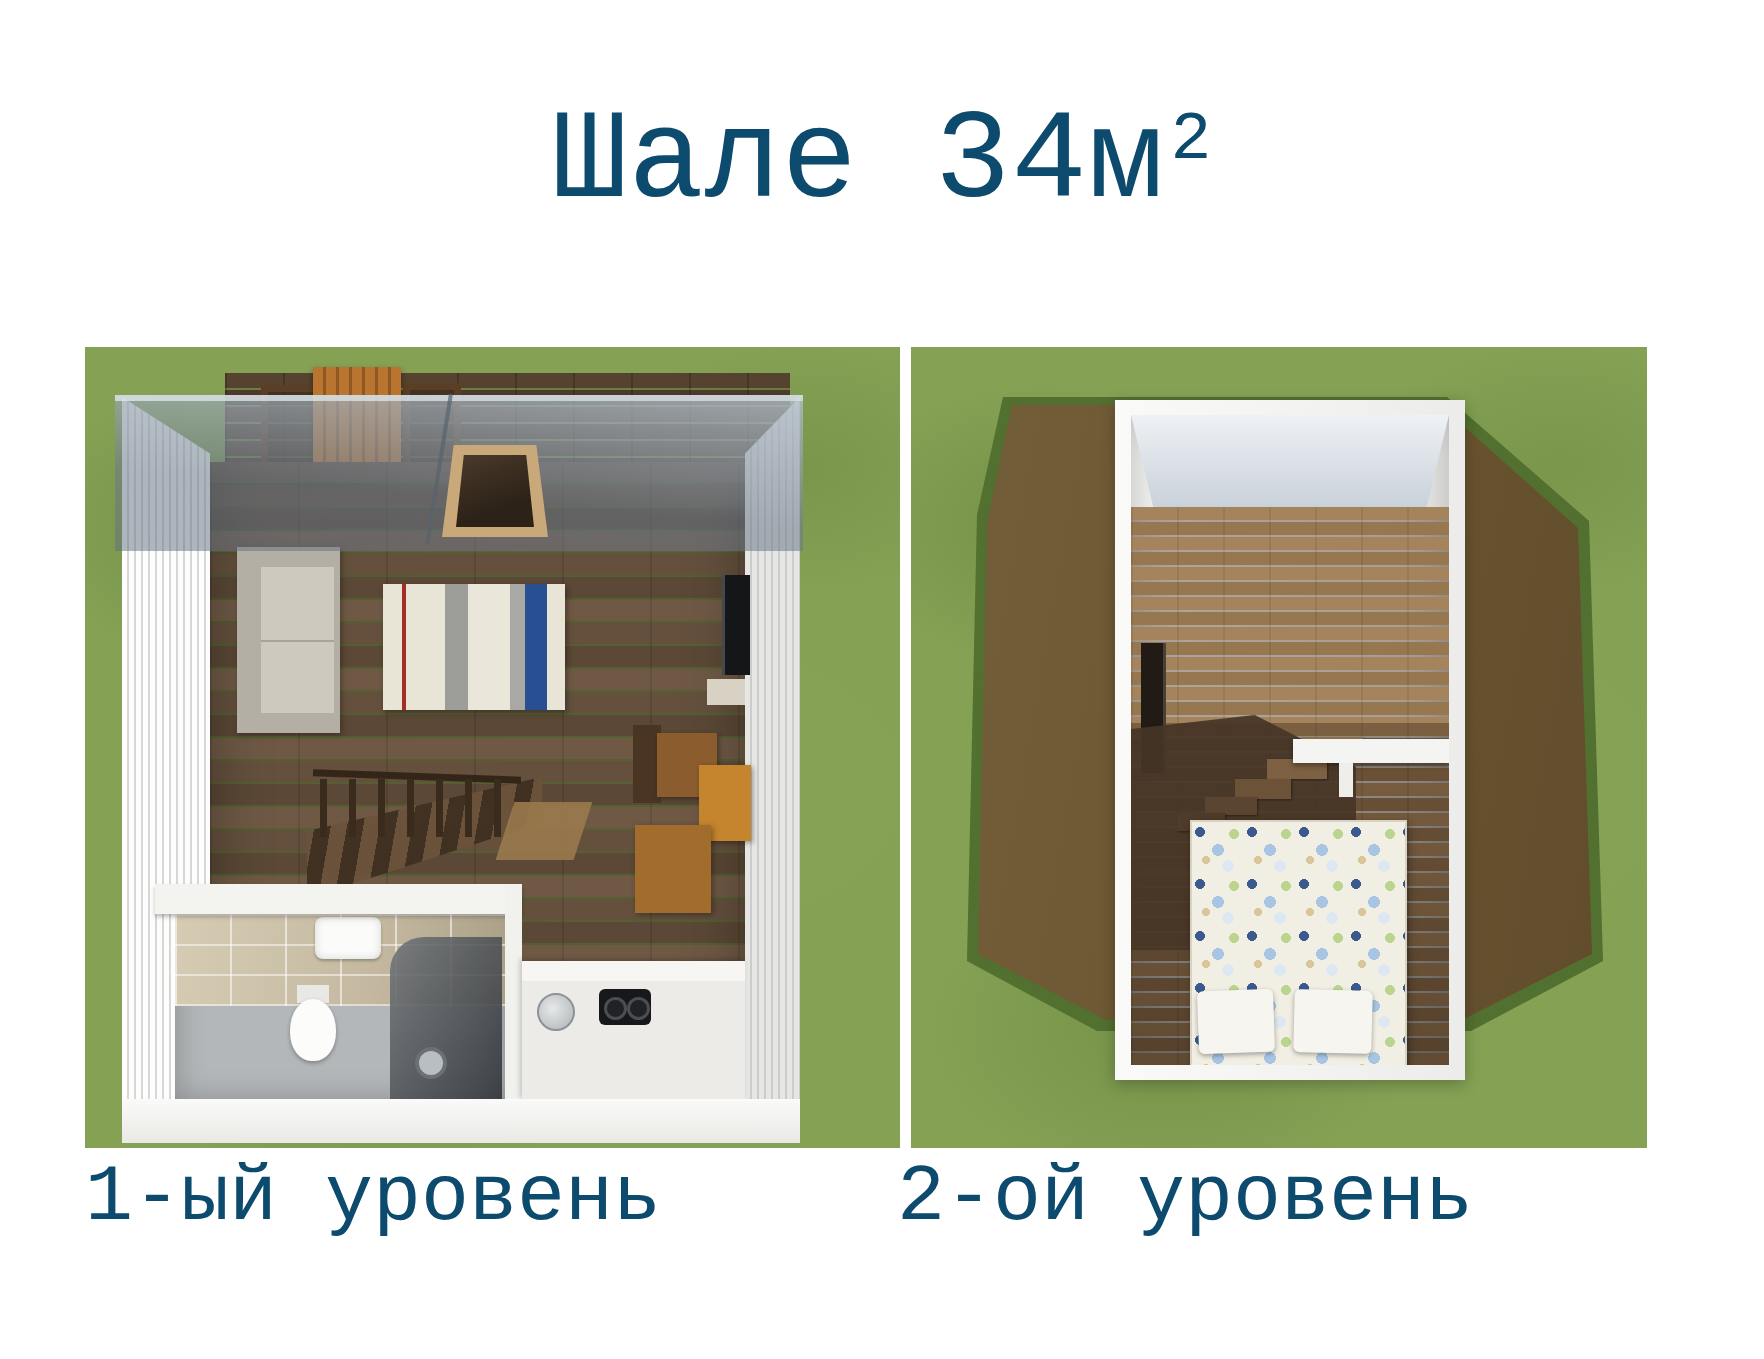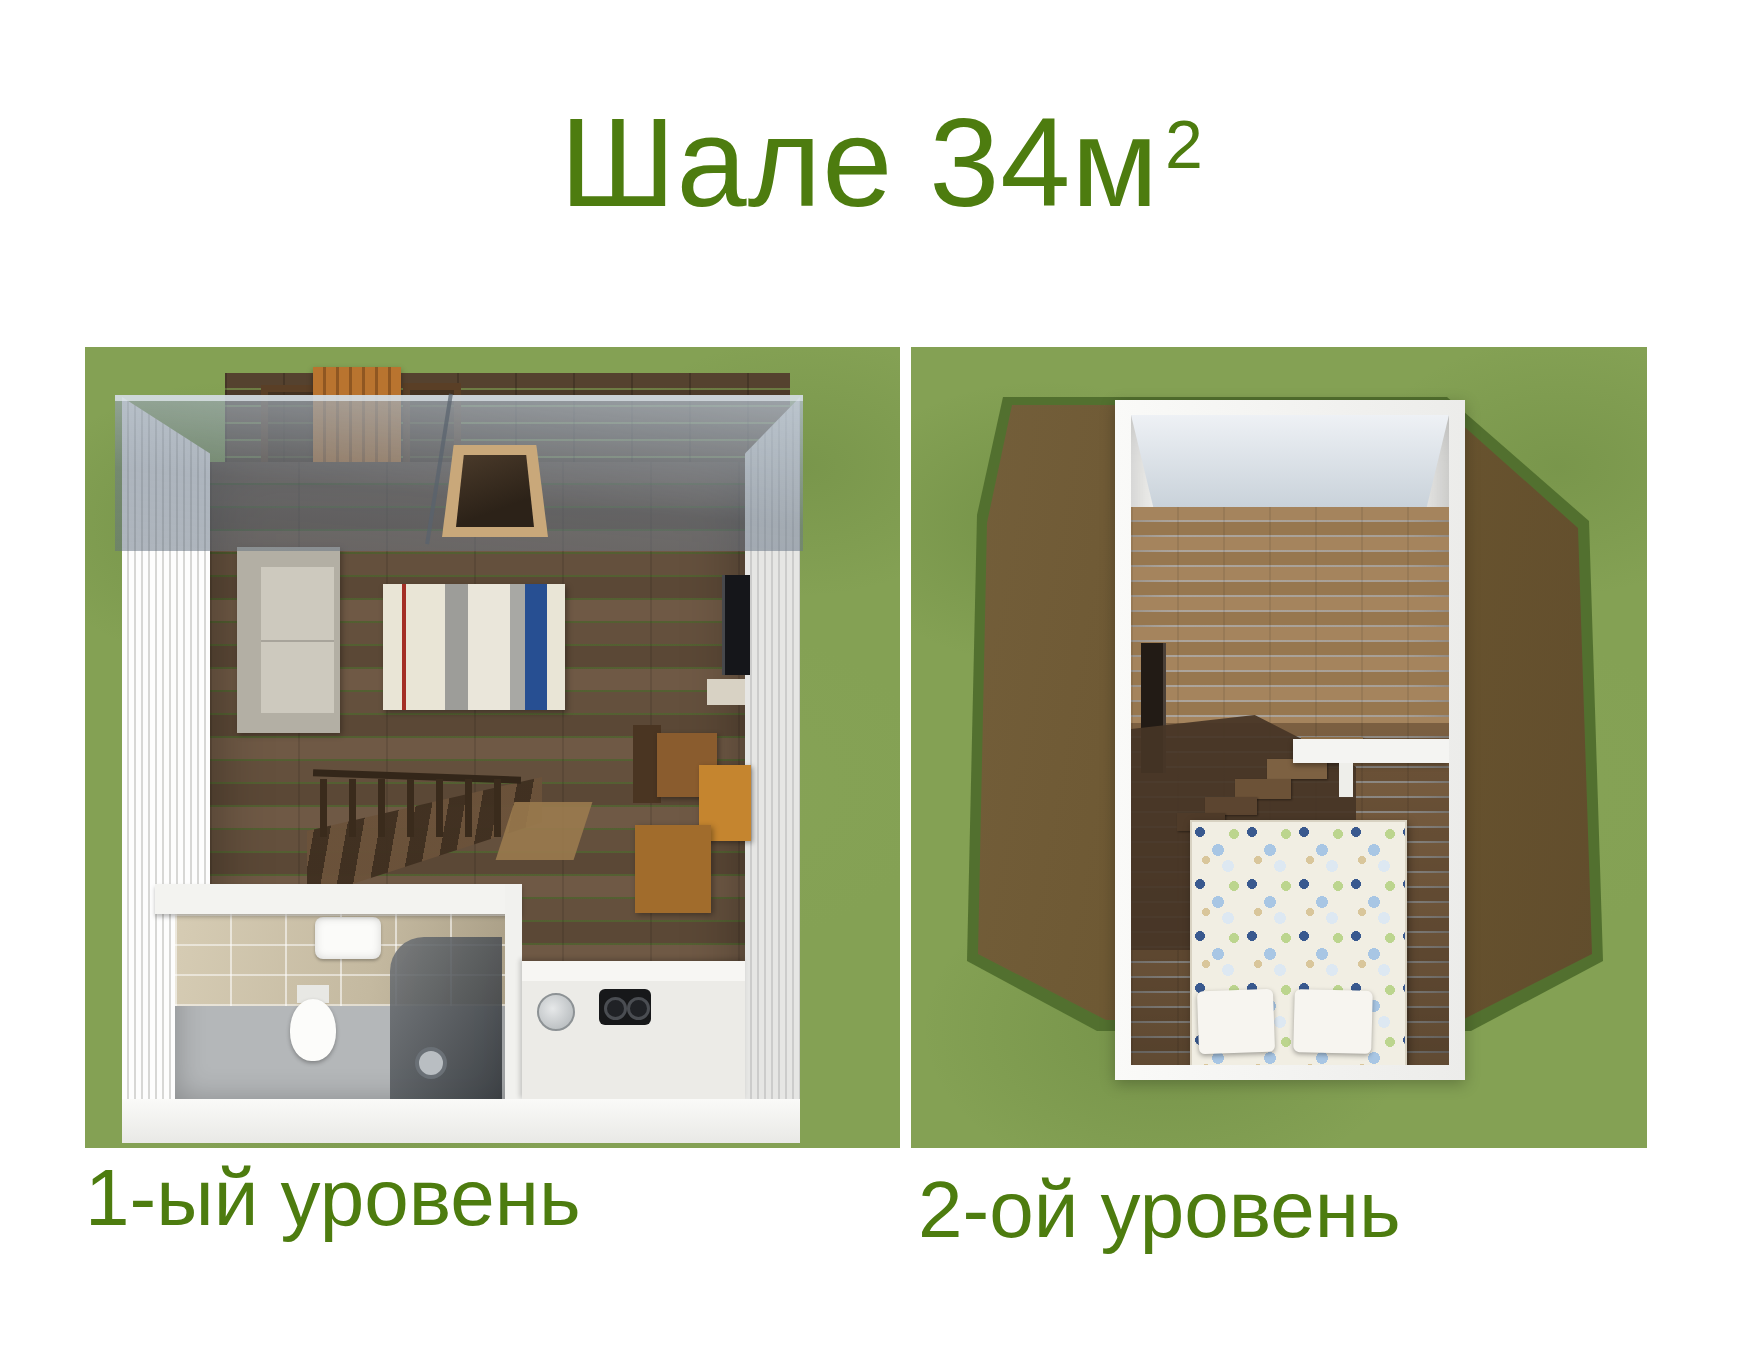--- a/index.html
+++ b/index.html
@@ -1,26 +1,26 @@
 <!DOCTYPE html>
 <html><head>
 <meta charset="utf-8">
 <style>
   html,body{margin:0;padding:0;background:#ffffff;}
   .page{position:relative;width:1764px;height:1359px;background:#fff;overflow:hidden;
-        font-family:Liberation Sans, sans-serif;color:#4d7c0f;}
+        font-family:Liberation Mono, monospace;color:#0c4a6e;}
   .abs{position:absolute;}
 
   
   .title{position:absolute;top:100px;left:0;width:100%;text-align:center;
          font-size:126px;line-height:1;font-weight:400;letter-spacing:1px;}
   .title sup{font-size:0.54em;vertical-align:38px;margin-left:6px;}
   .caption{position:absolute;top:1150px;text-align:left;font-size:80px;line-height:1.2;font-weight:400;}
   .caption.c1{left:85px;width:815px;}
-  .caption.c2{left:918px;width:736px;margin-top:12px;}
+  .caption.c2{left:897px;width:736px;}
 
   
   .panel{position:absolute;top:347px;height:801px;overflow:hidden;
          background:
            radial-gradient(ellipse 320px 220px at 18% 22%, rgba(60,92,28,.22), transparent 65%),
            radial-gradient(ellipse 420px 260px at 72% 55%, rgba(140,168,92,.30), transparent 65%),
            radial-gradient(ellipse 380px 250px at 35% 85%, rgba(58,88,28,.20), transparent 65%),
            radial-gradient(ellipse 300px 200px at 88% 15%, rgba(70,100,36,.18), transparent 65%),
            #84a154;}
   .panel.p1{left:85px;width:815px;}

